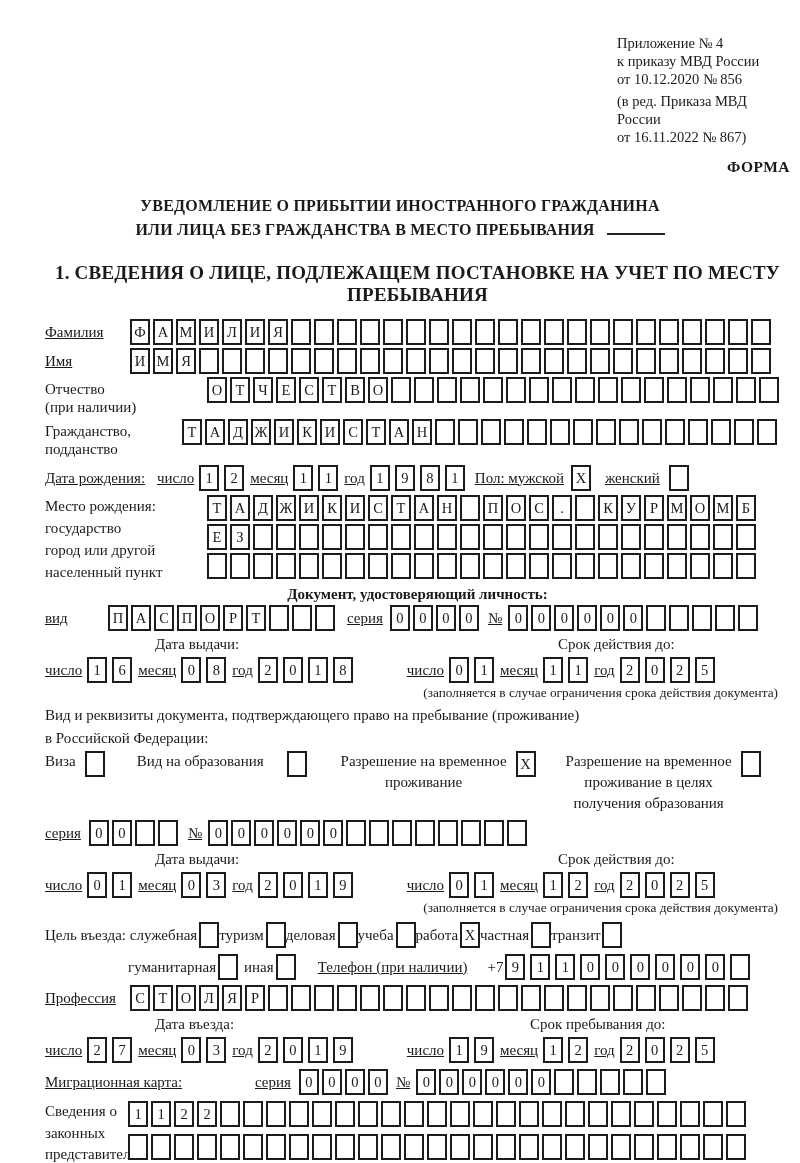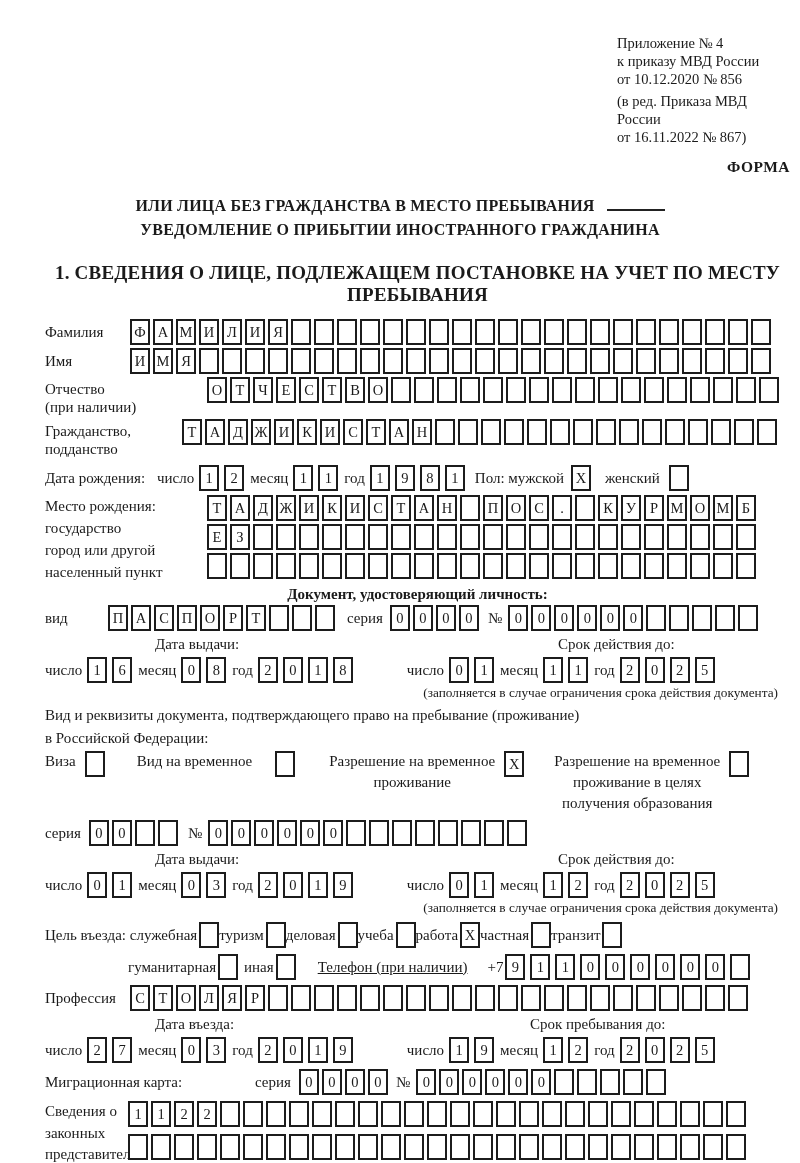--- a/index.html
+++ b/index.html
@@ -17,21 +17,21 @@
   .annex{margin-top:34px;margin-left:572px;width:175px;line-height:18px;font-size:14.5px;}
   .annex .note{margin-top:4px;}
   .form-label{font-weight:bold;text-align:right;margin-top:12px;margin-right:2px;font-size:15.5px;letter-spacing:.5px;}
   .title-wrap{margin:18px -10px 0 -45px;text-align:center;}
   .title{font-weight:bold;font-size:16px;line-height:24px;letter-spacing:.2px;}
   .blank-line{display:inline-block;width:58px;border-bottom:2.5px solid #222;height:14px;margin-left:12px;}
   .sec-heading{font-weight:bold;font-size:19px;text-align:center;margin:20px -6px 0 -6px;letter-spacing:.2px;}
 
   .frow{display:flex;align-items:center;margin-top:3px;}
   .frow.tight{margin-top:2px;}
-  .lbl{flex:none;}
+  .lbl{flex:none;text-decoration:underline;}
   .cells{display:flex;gap:3px;flex:none;}
   .cell{
     box-sizing:border-box;flex:none;
     width:20px;height:26px;
     border:2px solid #1c1c1c;
     display:flex;align-items:center;justify-content:center;
     font-size:14.5px;background:#fff;
   }
   .w85{width:85px;}
   .w63{width:63px;}
@@ -70,24 +70,24 @@
     <div>от 10.12.2020 № 856</div>
     <div class="note">
       <div>(в ред. Приказа МВД России</div>
       <div>от 16.11.2022 № 867)</div>
     </div>
     <div class="form-label">ФОРМА</div>
   </div>
 
   <div class="title-wrap">
     <div class="title">
+      <div>УВЕДОМЛЕНИЕ О ПРИБЫТИИ ИНОСТРАННОГО ГРАЖДАНИНА</div>
       <div>
         <span>ИЛИ ЛИЦА БЕЗ ГРАЖДАНСТВА В МЕСТО ПРЕБЫВАНИЯ</span><span class="blank-line"></span>
       </div>
-      <div>УВЕДОМЛЕНИЕ О ПРИБЫТИИ ИНОСТРАННОГО ГРАЖДАНИНА</div>
     </div>
   </div>
 
   <div class="sec-heading">1. СВЕДЕНИЯ О ЛИЦЕ, ПОДЛЕЖАЩЕМ ПОСТАНОВКЕ НА УЧЕТ ПО МЕСТУ ПРЕБЫВАНИЯ</div>
 
   <div class="frow" style="margin-top:13px;">
     <span class="lbl w85">Фамилия</span>
     <span class="cells">
         <span class="cell">Ф</span>
         <span class="cell">А</span>
@@ -426,21 +426,21 @@
 
   <div class="plain">Вид и реквизиты документа, подтверждающего право на пребывание (проживание)</div>
   <div class="plain">в Российской Федерации:</div>
 
   <div class="permits">
     <span class="permit">
       <span class="plabel">Виза</span>
       <span class="cell"></span>
     </span>
     <span class="permit" style="margin-left:12px;">
-      <span class="plabel">Вид на временное</span>
+      <span class="plabel">Вид на образования</span>
       <span class="cell" style="margin-left:14px;"></span>
     </span>
     <span class="permit" style="margin-left:14px;">
       <span class="plabel">
         <span>Разрешение на временное</span><br>
         <span>проживание</span>
       </span>
       <span class="cell">X</span>
     </span>
     <span class="permit" style="margin-left:10px;">

